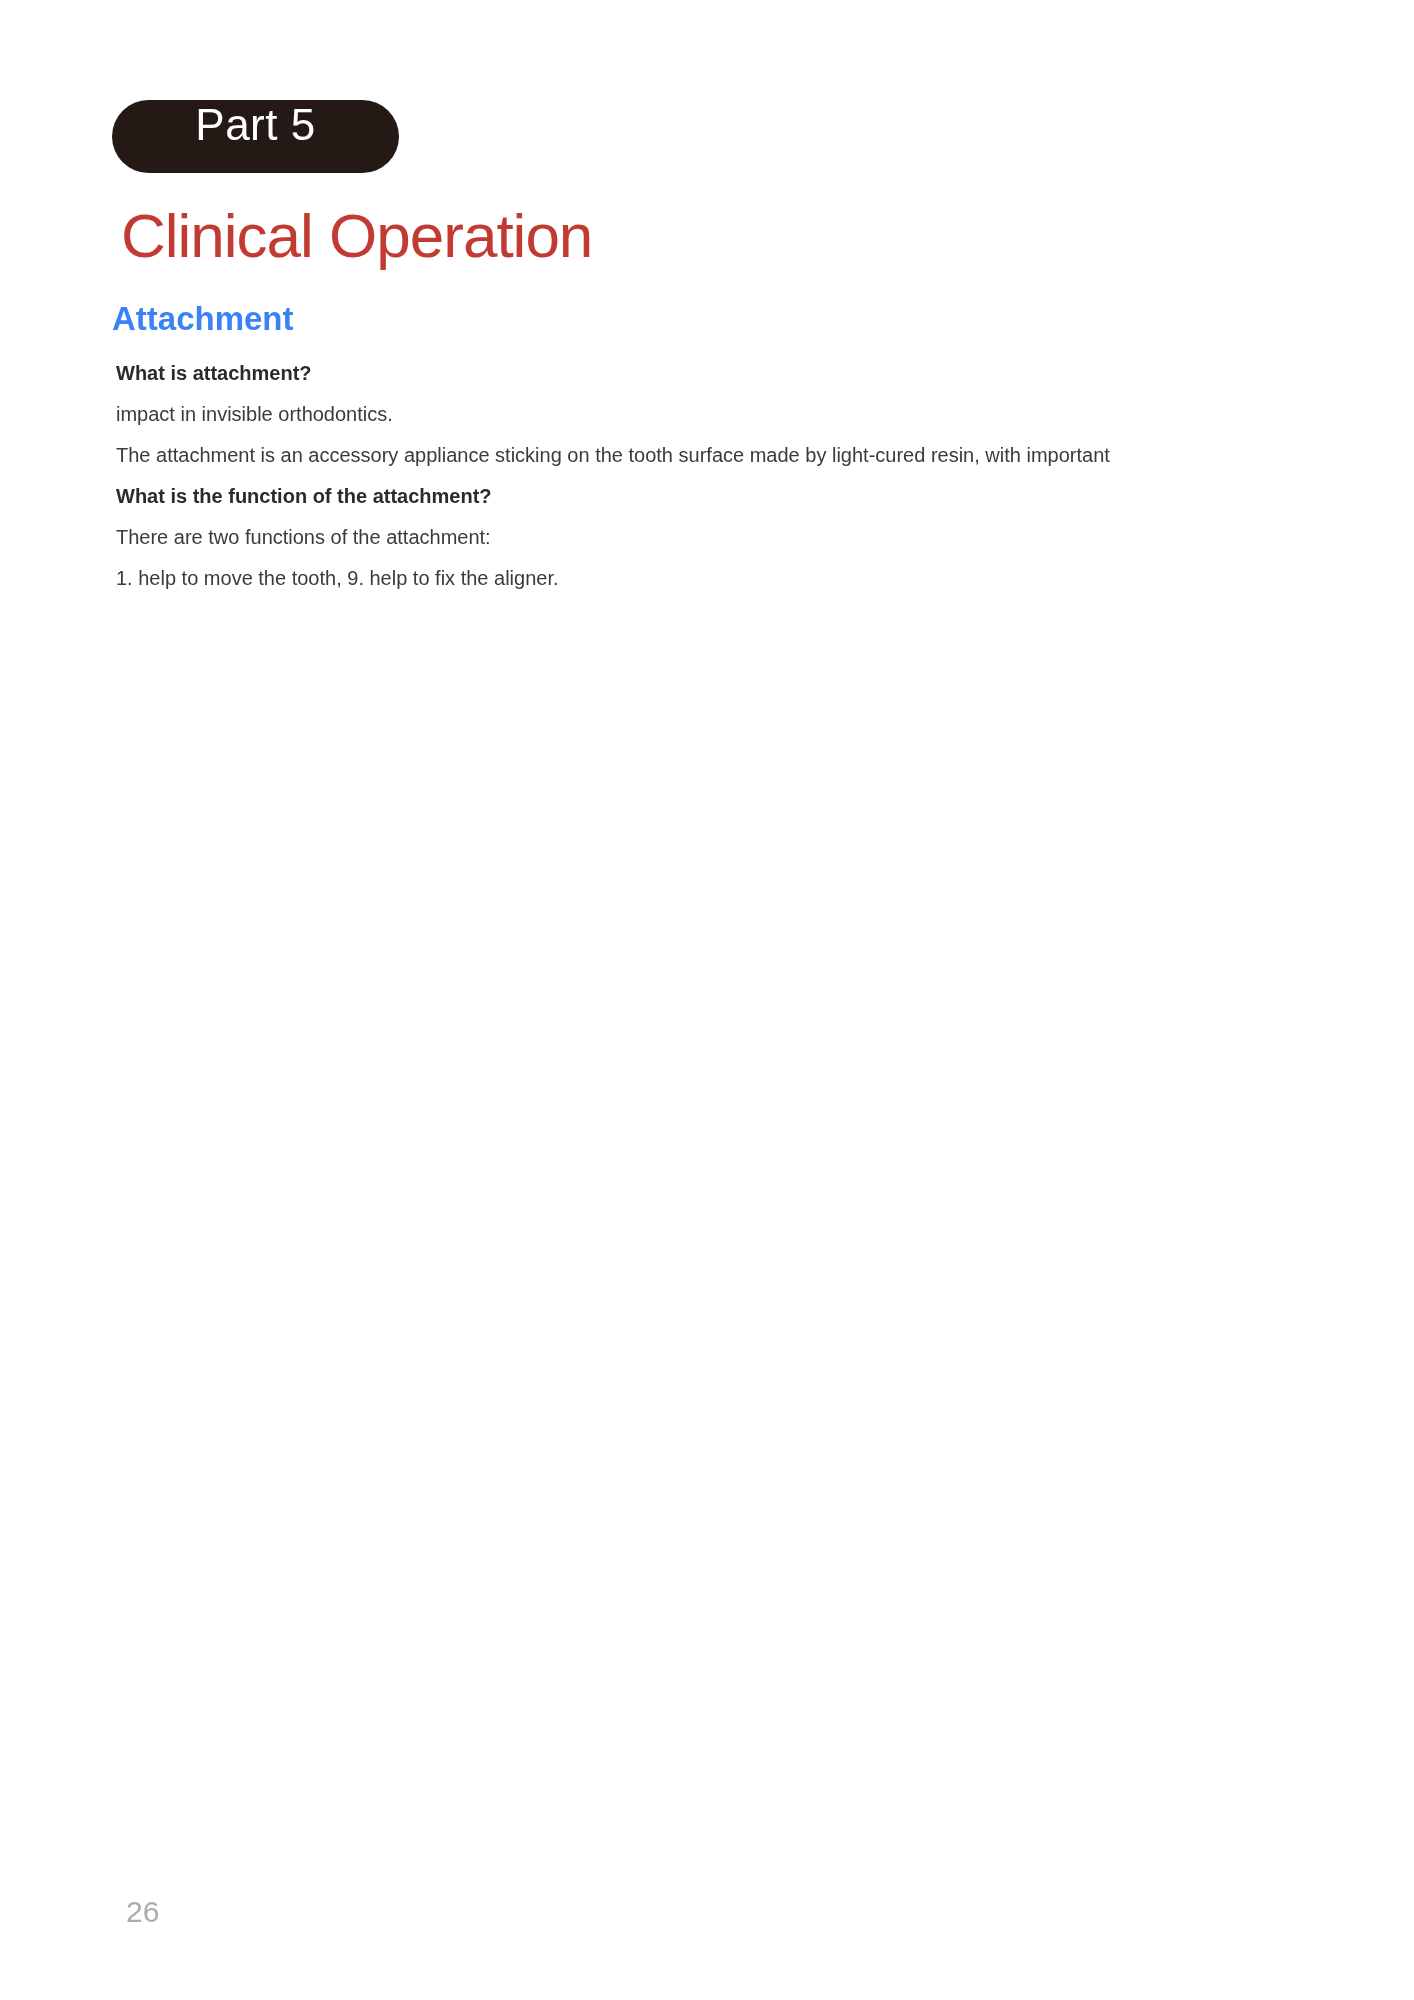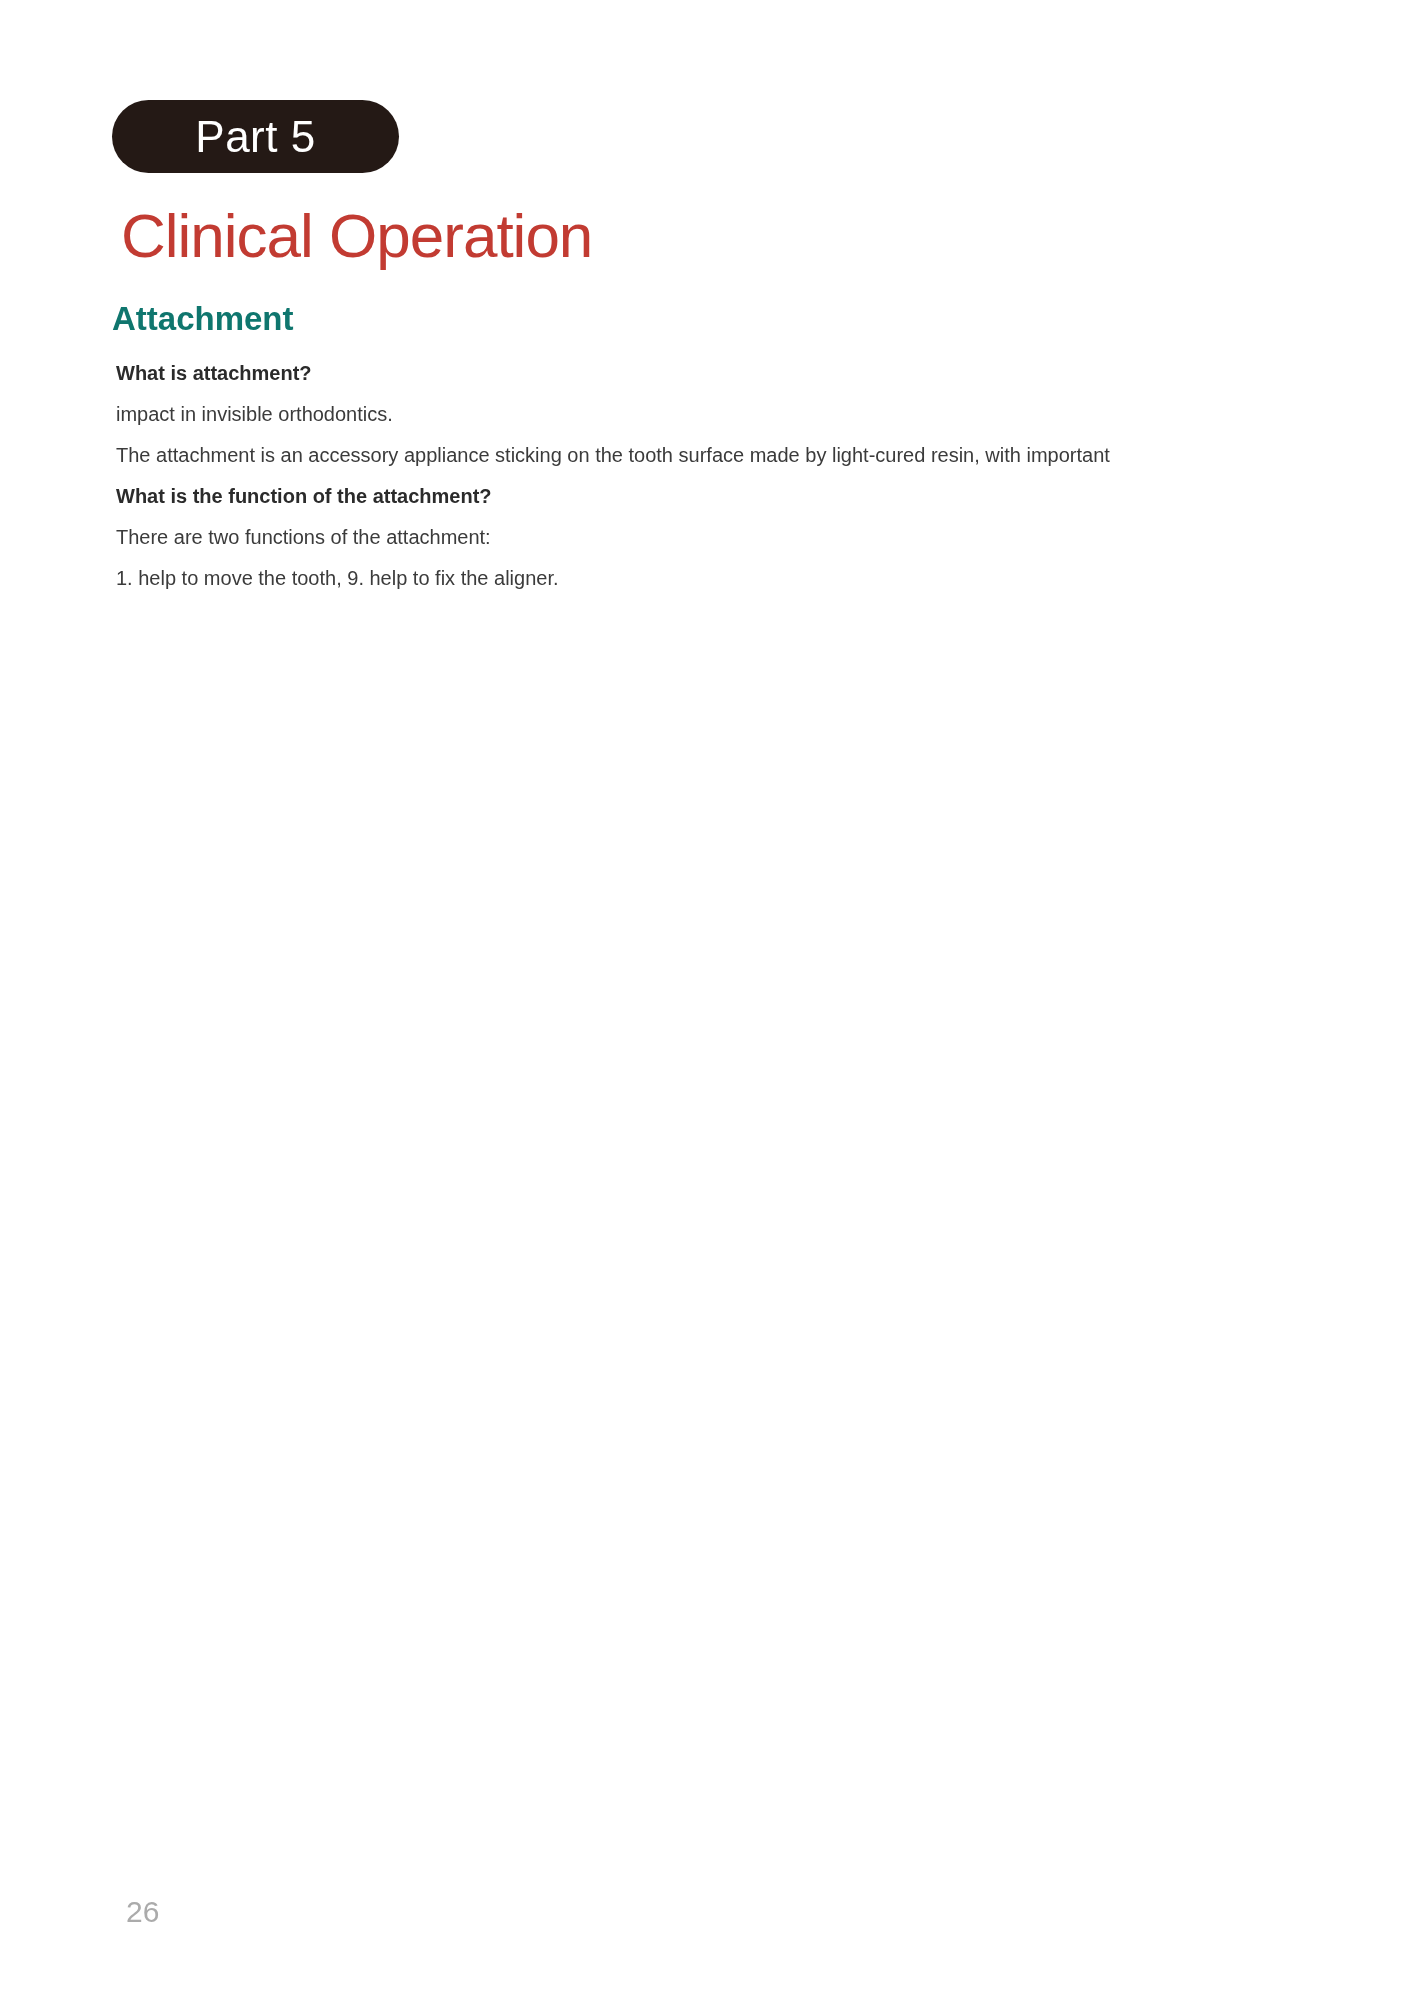--- a/index.html
+++ b/index.html
@@ -17,21 +17,21 @@
   }
   .part-badge {
     position: absolute;
     left: 112px;
     top: 100px;
     width: 287px;
     height: 73px;
     background: #241915;
     border-radius: 37px;
     display: flex;
-    align-items: center;
+    align-items: flex-start;
     justify-content: center;
   }
   .part-badge span {
     color: #ffffff;
     font-size: 44px;
     font-weight: 400;
     letter-spacing: 0.5px;
   }
   .page-title {
     position: absolute;
@@ -46,21 +46,21 @@
     white-space: nowrap;
   }
   .section-heading {
     position: absolute;
     left: 112px;
     top: 299px;
     margin: 0;
     font-size: 33px;
     line-height: 1.2;
     font-weight: 700;
-    color: #0f766e;
+    color: #3b82f6;
     white-space: nowrap;
   }
   .text-block {
     position: absolute;
     left: 112px;
     top: 351px;
     width: 1200px;
   }
   .text-block p {
     margin: 4px;

